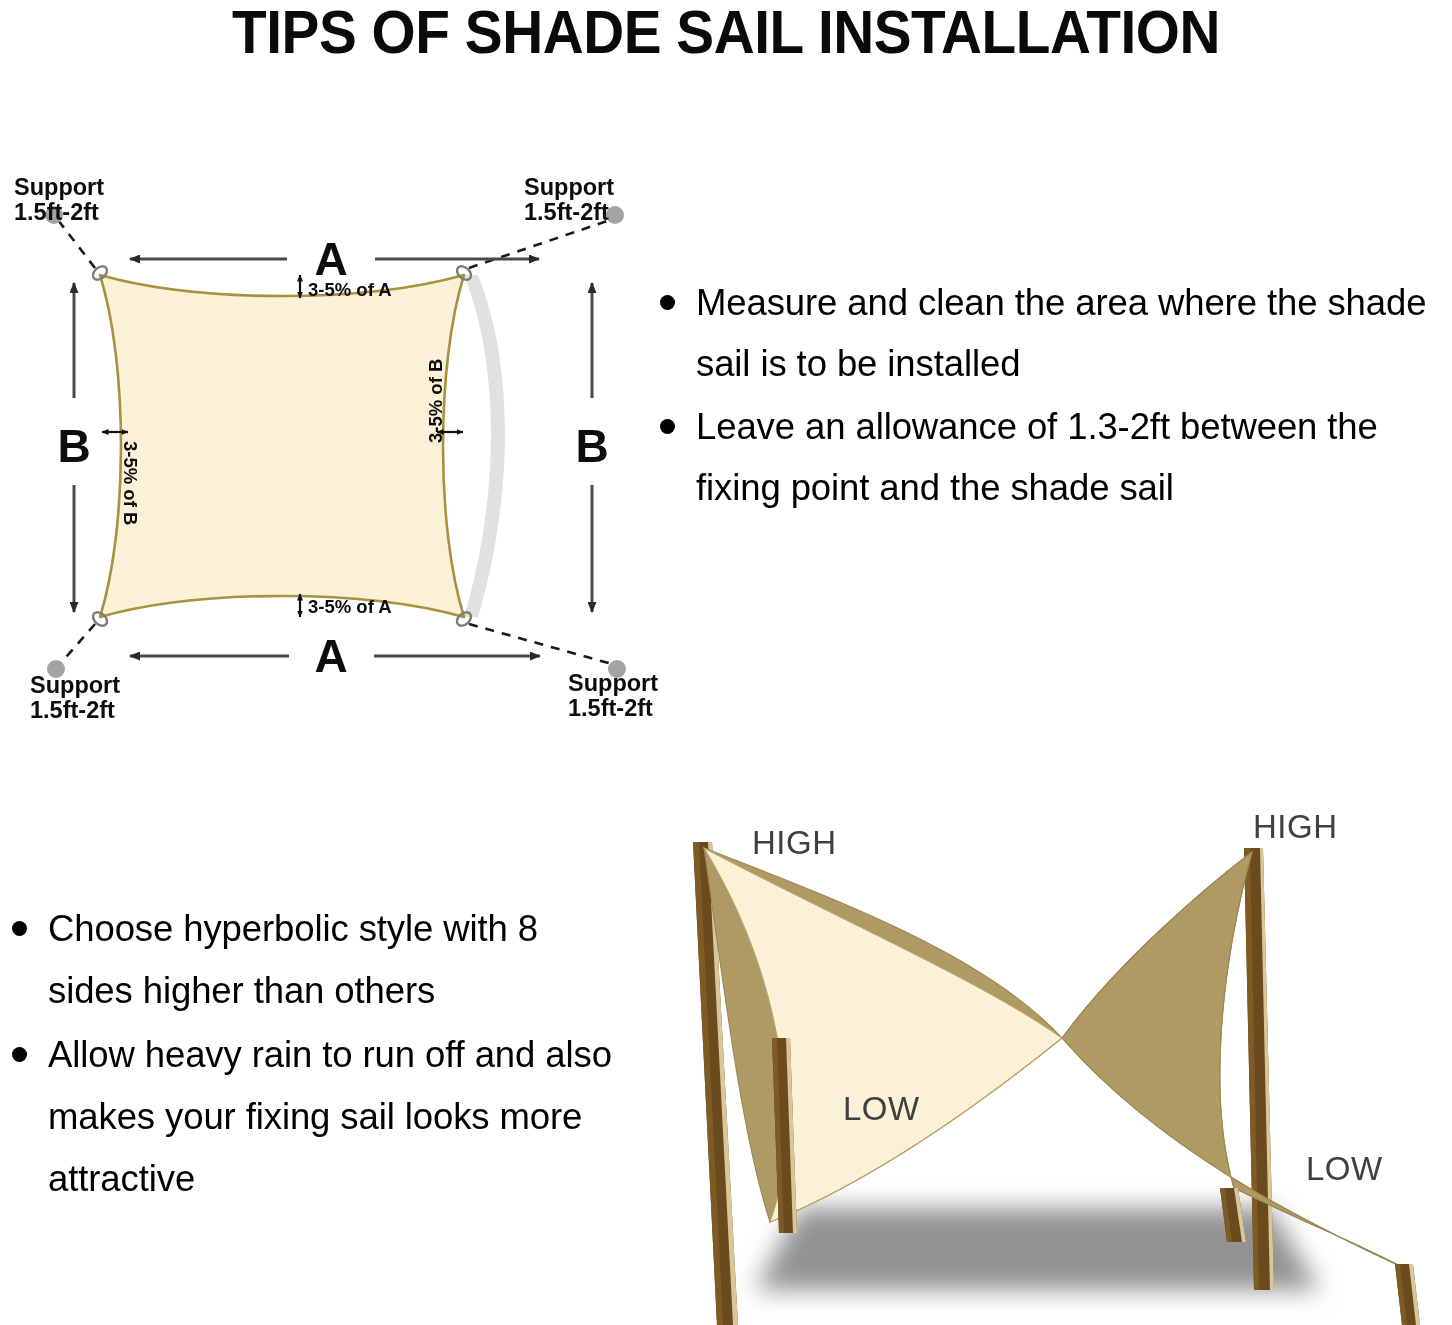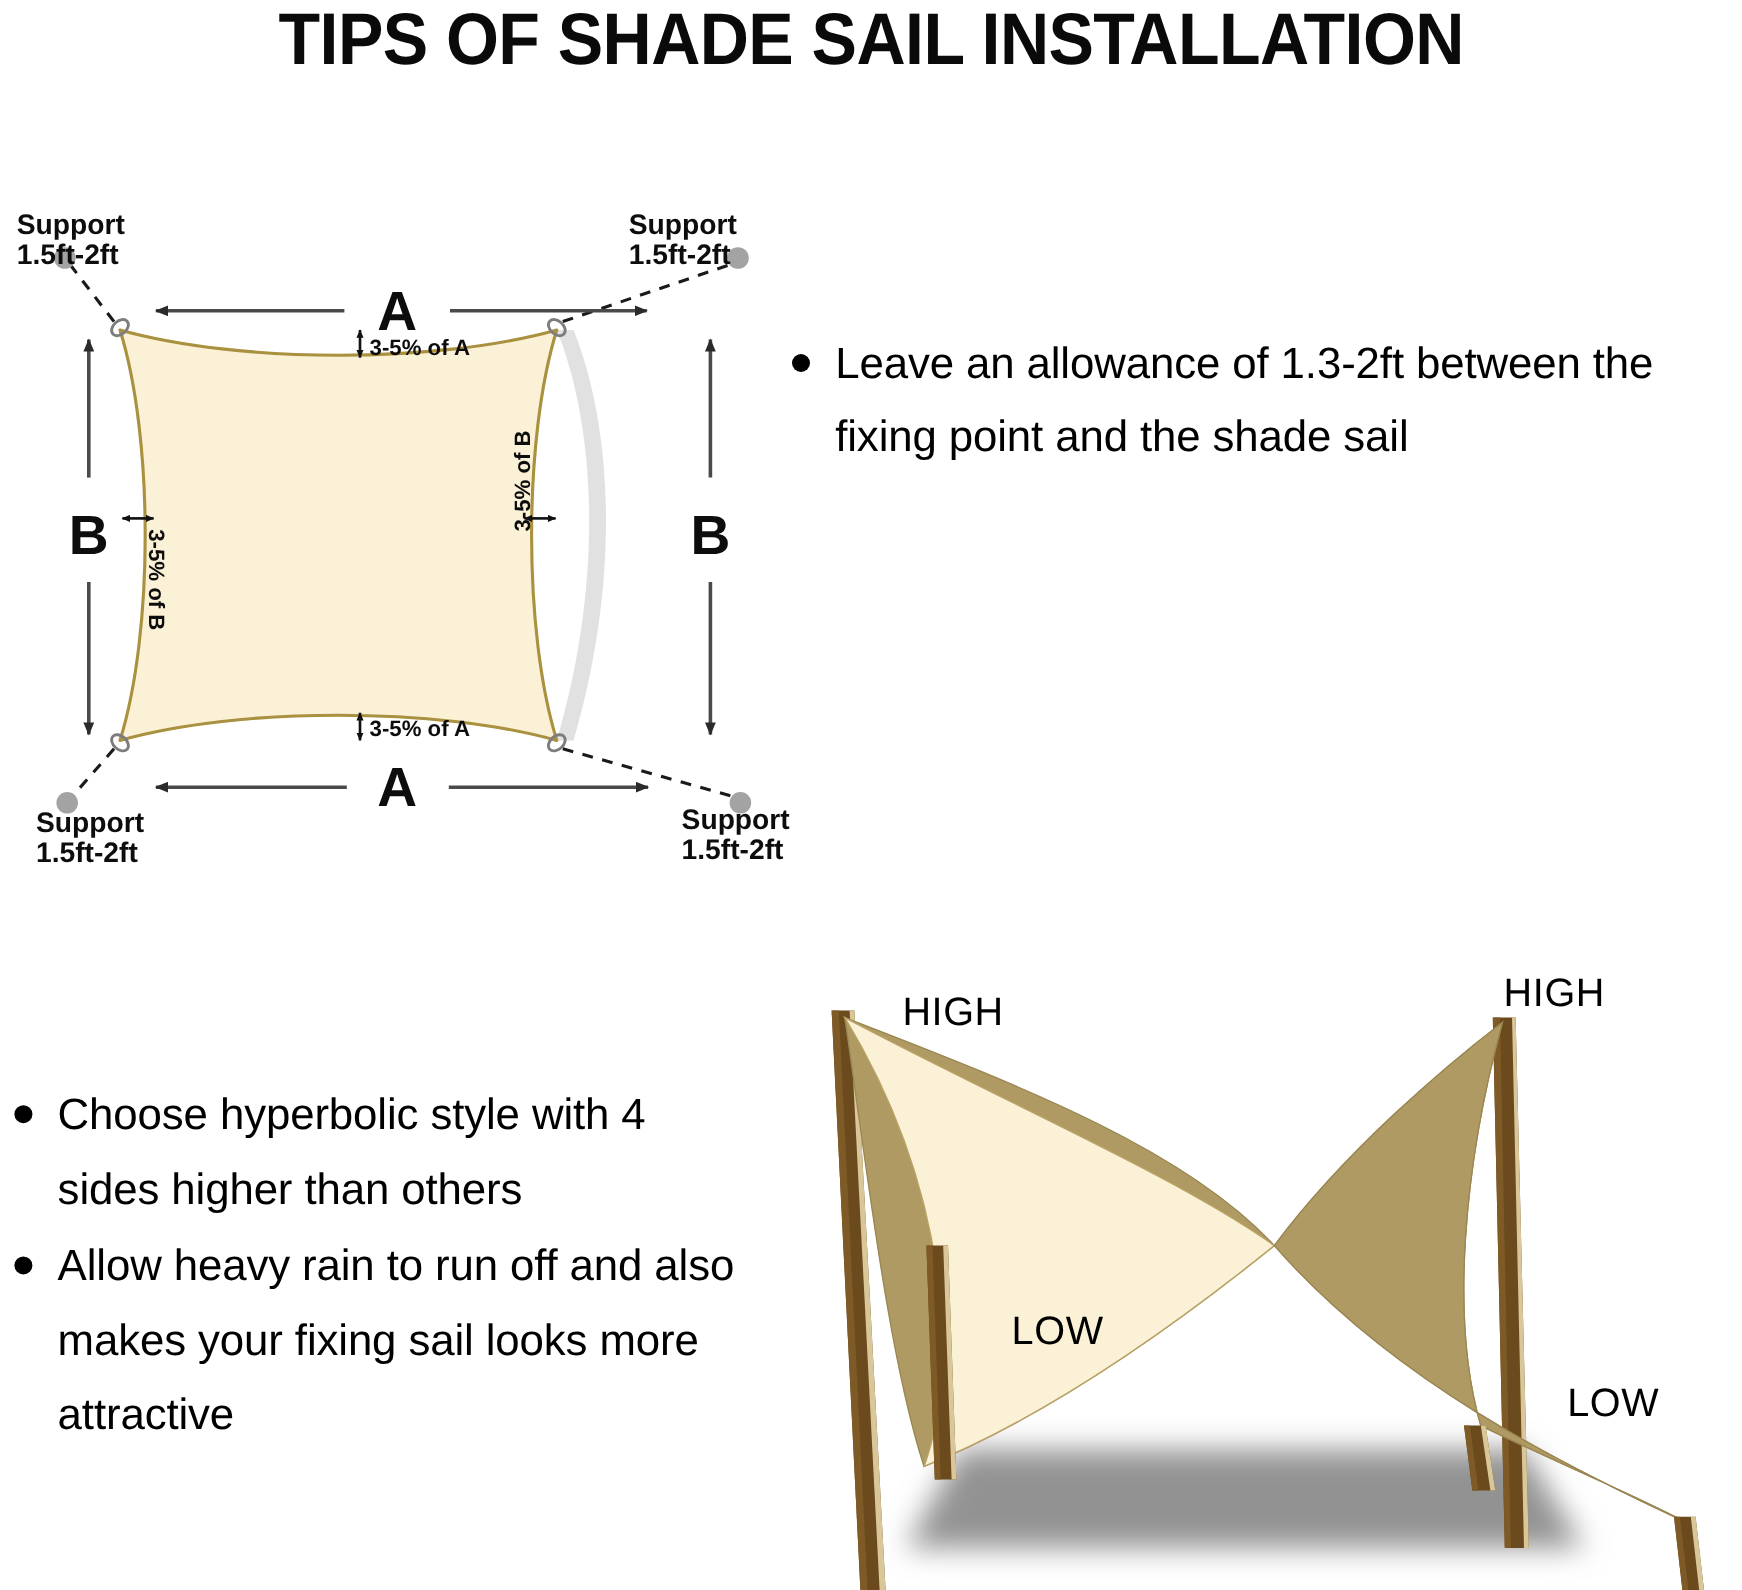--- a/index.html
+++ b/index.html
@@ -99,21 +99,21 @@
     height: 535px;
   }
   .diagram-bottom svg { display: block; }
 
   .label-hl {
     position: absolute;
     font-family: "Liberation Sans", sans-serif;
     font-size: 33px;
     font-weight: normal;
     letter-spacing: 0.5px;
-    color: #000000;
+    color: #404040;
     white-space: nowrap;
   }
   #label-high-left  { left: 752px; top: 824px; }
   #label-high-right { left: 1253px; top: 808px; }
   #label-low-left   { left: 843px; top: 1090px; }
   #label-low-right  { left: 1306px; top: 1150px; }
 </style>
 </head>
 <body>
 
@@ -221,27 +221,30 @@
       <text x="30" y="553">1.5ft-2ft</text>
 
       <text x="568" y="526">Support</text>
       <text x="568" y="551">1.5ft-2ft</text>
     </g>
   </svg>
 </div>
 
 <ul class="bullets" id="bullets-top">
   <li>
+    <span class="txt">Measure and clean the area where the shade sail is to be installed</span>
+  </li>
+  <li>
     <span class="txt">Leave an allowance of 1.3-2ft between the fixing point and the shade sail</span>
   </li>
 </ul>
 
 <ul class="bullets" id="bullets-bottom">
   <li>
-    <span class="txt">Choose hyperbolic style with 4 sides higher than others</span>
+    <span class="txt">Choose hyperbolic style with 8 sides higher than others</span>
   </li>
   <li>
     <span class="txt">Allow heavy rain to run off and also makes your fixing sail looks more attractive</span>
   </li>
 </ul>
 
 <div class="diagram-bottom">
   <svg width="792" height="535" viewBox="0 0 792 535" xmlns="http://www.w3.org/2000/svg">
     <defs>
       <filter id="blurShadow" x="-30%" y="-60%" width="160%" height="260%">

